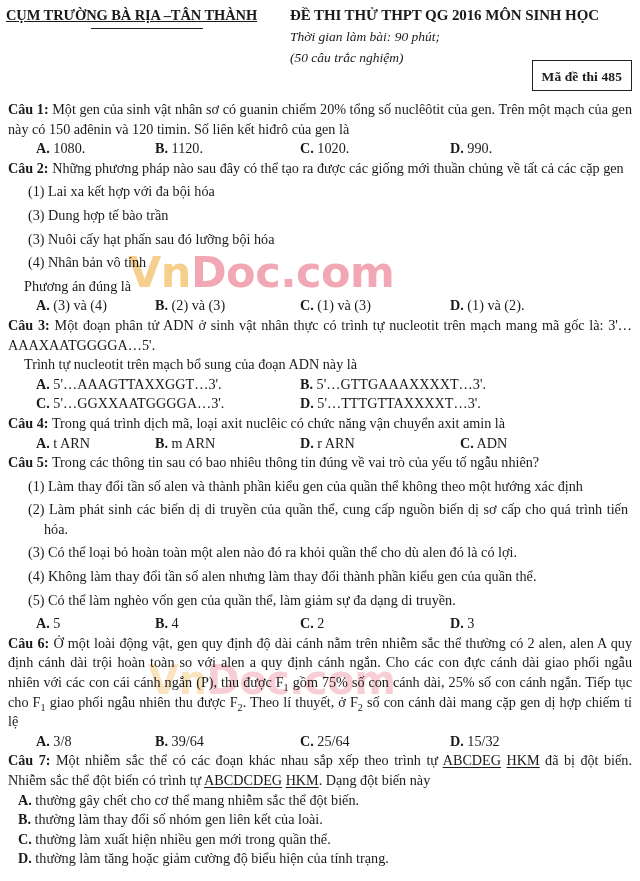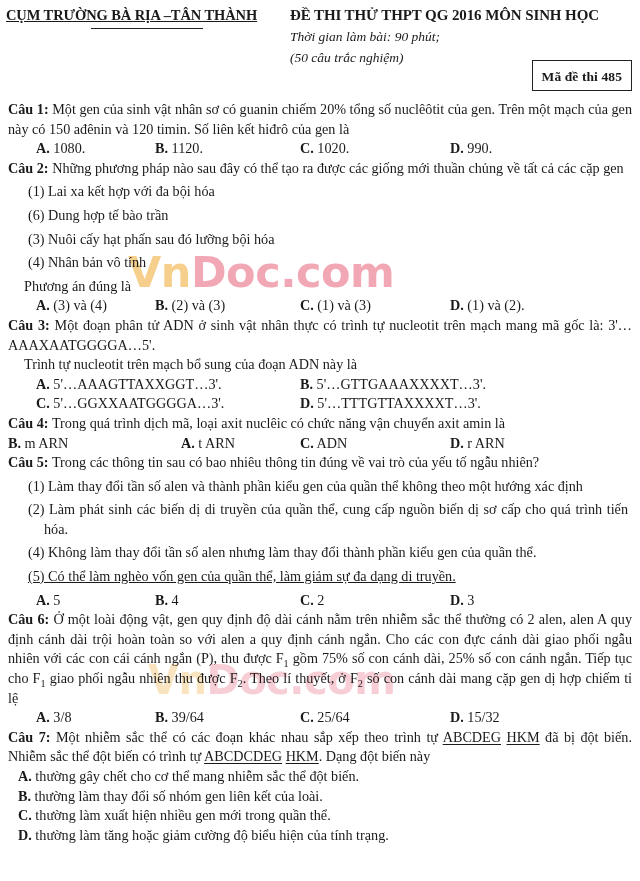--- a/index.html
+++ b/index.html
@@ -220,21 +220,21 @@
         <div class="opt opt-a"><span class="lt">A.</span> <span>1080.</span></div>
         <div class="opt opt-b"><span class="lt">B.</span> <span>1120.</span></div>
         <div class="opt opt-c"><span class="lt">C.</span> <span>1020.</span></div>
         <div class="opt opt-d"><span class="lt">D.</span> <span>990.</span></div>
       </div>
     </div>
 
     <div class="q">
       <p class="q-stem"><span class="q-label">Câu 2:</span> <span>Những phương pháp nào  sau đây  có thể tạo ra được các giống mới thuần chủng về tất cả các cặp gen</span></p>
       <p class="q-sub">(1) Lai xa kết hợp với đa bội hóa</p>
-      <p class="q-sub">(6) Dung hợp tế bào trần</p>
+      <p class="q-sub">(3) Dung hợp tế bào trần</p>
       <p class="q-sub">(3) Nuôi cấy hạt phấn sau đó  lưỡng bội  hóa</p>
       <p class="q-sub">(4) Nhân bản vô tính</p>
       <p class="q-note">Phương án đúng là</p>
       <div class="answers">
         <div class="opt opt-a"><span class="lt">A.</span> <span>(3) và  (4)</span></div>
         <div class="opt opt-b"><span class="lt">B.</span> <span>(2) và  (3)</span></div>
         <div class="opt opt-c"><span class="lt">C.</span> <span>(1) và  (3)</span></div>
         <div class="opt opt-d"><span class="lt">D.</span> <span>(1) và  (2).</span></div>
       </div>
     </div>
@@ -248,33 +248,34 @@
       </div>
       <div class="answers">
         <div class="opt opt-a" style="width:292px;"><span class="lt">C.</span> <span>5'…GGXXAATGGGGA…3'.</span></div>
         <div class="opt"><span class="lt">D.</span> <span>5'…TTTGTTAXXXXT…3'.</span></div>
       </div>
     </div>
 
     <div class="q">
       <p class="q-stem"><span class="q-label">Câu 4:</span> <span>Trong quá trình dịch mã, loại axit nuclêic có chức năng vận chuyển axit amin là</span></p>
       <div class="answers">
+        <div class="opt opt-a"><span class="lt">A.</span> <span>t ARN</span></div>
         <div class="opt opt-b"><span class="lt">B.</span> <span>m ARN</span></div>
-        <div class="opt opt-a"><span class="lt">A.</span> <span>t ARN</span></div>
+        <div class="opt opt-d"><span class="lt">D.</span> <span>r ARN</span></div>
         <div class="opt opt-c"><span class="lt">C.</span> <span>ADN</span></div>
-        <div class="opt opt-d"><span class="lt">D.</span> <span>r ARN</span></div>
       </div>
     </div>
 
     <div class="q">
       <p class="q-stem"><span class="q-label">Câu 5:</span> <span>Trong các thông tin sau có bao nhiêu thông tin đúng về  vai trò của yếu tố ngẫu nhiên?</span></p>
       <p class="q-sub" style="text-indent:-16px;padding-left:32px;">(1)  Làm thay đổi tần số alen và thành phần kiểu gen của quần thể không theo một hướng xác định</p>
       <p class="q-sub" style="text-indent:-16px;padding-left:32px;">(2)  Làm phát sinh các biến dị di truyền của quần thể, cung cấp nguồn biến dị sơ cấp cho quá trình tiến hóa.</p>
+      <p class="q-sub" style="text-indent:-16px;padding-left:32px;">(3)  Có thể loại bỏ hoàn toàn một alen nào đó ra khỏi quần thể  cho dù alen đó  là có lợi.</p>
       <p class="q-sub" style="text-indent:-16px;padding-left:32px;">(4)  Không làm thay đổi tần số alen nhưng làm thay đổi  thành phần kiểu gen của quần thể.</p>
-      <p class="q-sub" style="text-indent:-16px;padding-left:32px;text-decoration:underline;">(5)   Có thể làm nghèo vốn gen của quần thể, làm giảm sự đa dạng di truyền.</p>
+      <p class="q-sub" style="text-indent:-16px;padding-left:32px;">(5)   Có thể làm nghèo vốn gen của quần thể, làm giảm sự đa dạng di truyền.</p>
       <div class="answers">
         <div class="opt opt-a"><span class="lt">A.</span> <span>5</span></div>
         <div class="opt opt-b"><span class="lt">B.</span> <span>4</span></div>
         <div class="opt opt-c"><span class="lt">C.</span> <span>2</span></div>
         <div class="opt opt-d"><span class="lt">D.</span> <span>3</span></div>
       </div>
     </div>
 
     <div class="q">
       <p class="q-stem"><span class="q-label">Câu 6:</span> <span>Ở một loài động vật, gen quy định độ dài cánh nằm trên nhiễm sắc thể thường có 2 alen, alen A quy định cánh dài trội hoàn toàn so với alen a quy định cánh ngắn. Cho các con đực cánh dài giao phối ngẫu nhiên với các con cái cánh ngắn (P), thu được F</span><sub>1</sub><span> gồm 75% số con cánh dài, 25% số con cánh ngắn. Tiếp tục cho F</span><sub>1</sub><span> giao phối ngẫu nhiên thu được F</span><sub>2</sub><span>. Theo lí thuyết, ở F</span><sub>2</sub><span> số con cánh dài mang cặp gen dị hợp chiếm tỉ lệ</span></p>

